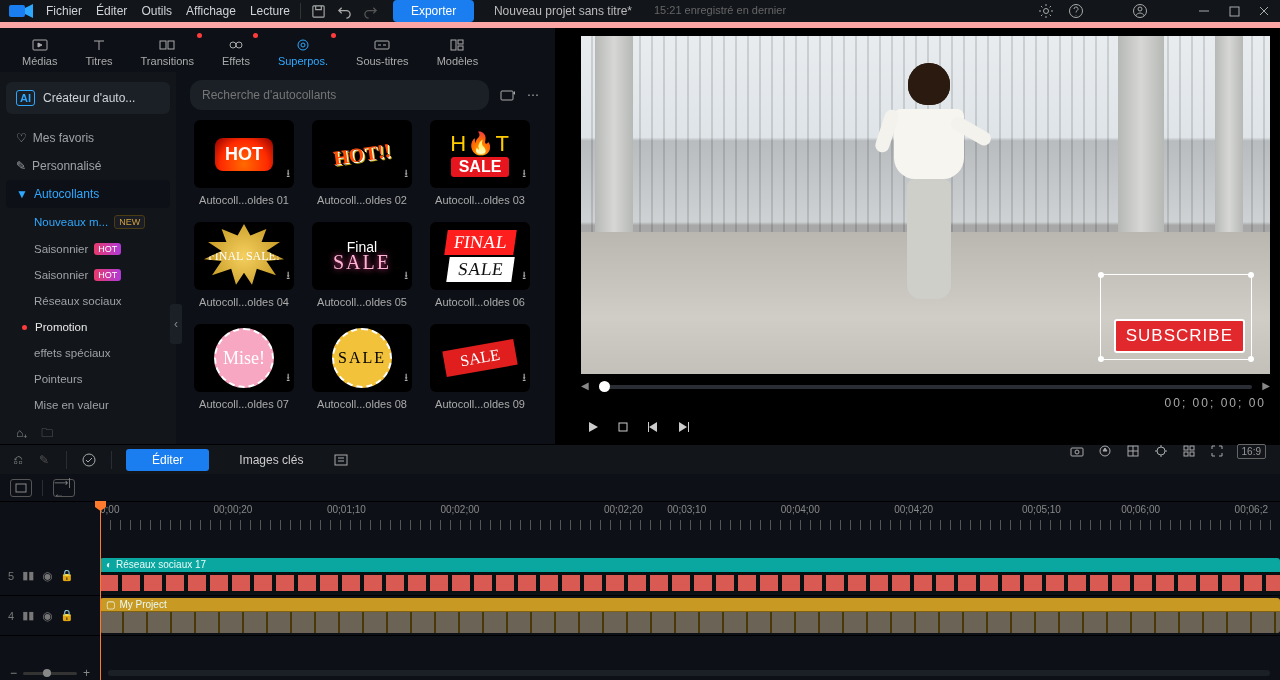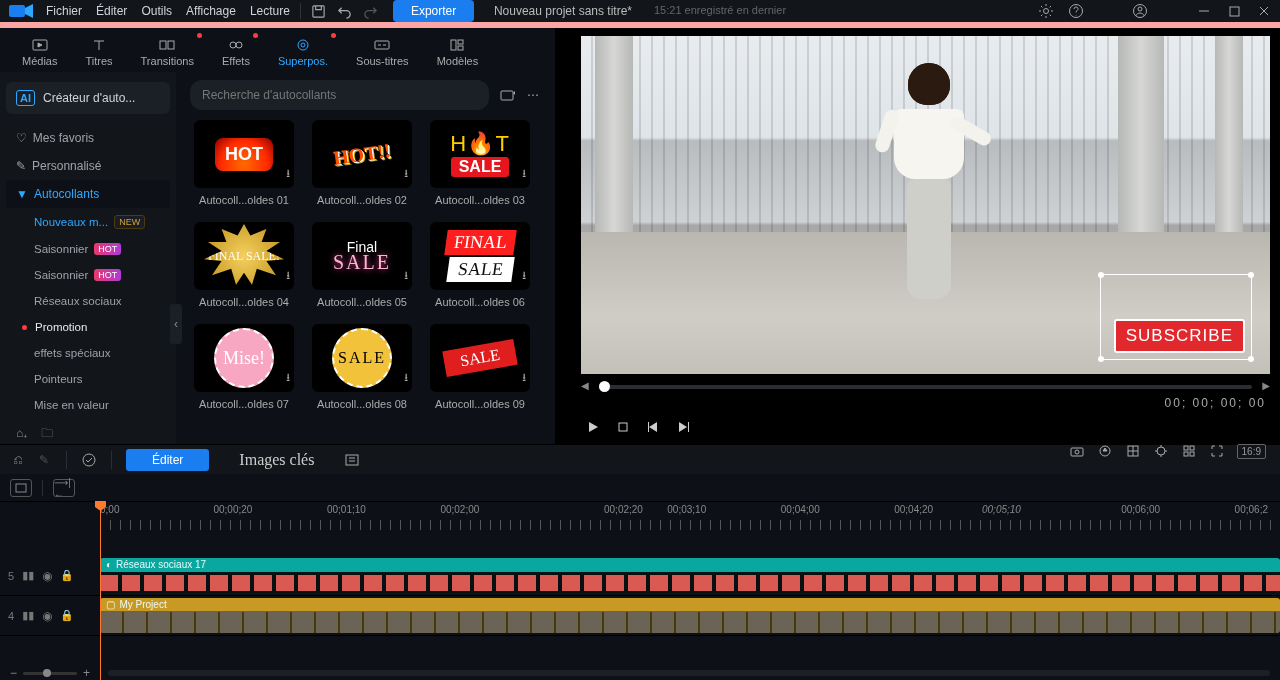--- a/index.html
+++ b/index.html
@@ -89,21 +89,21 @@
 .preview-scrub .knob{position:absolute;left:0;top:3px;width:11px;height:11px;background:#fff;border-radius:50%;}
 .preview-scrub .arrow{position:absolute;top:2px;color:#888;font-size:10px;}
 .preview-controls{ height:34px; display:flex; align-items:center; padding:0 14px; gap:14px;}
 .preview-controls .right{margin-left:auto;display:flex;gap:12px;align-items:center;color:#999;margin-top:48px;}
 .tc{ margin-left:auto; letter-spacing:2px; color:#aaa; font-size:12px; padding-right:14px;}
 
 
 .tl-toolbar{ height:30px; background:#12151a; display:flex; align-items:center; padding:0 10px; gap:10px; border-top:1px solid #000;}
 .tl-toolbar .sep{width:1px;height:18px;background:#2a2d33;margin:0 4px;}
 .edit-btn{ background:#1a7ef0;color:#fff;padding:4px 26px;border:none;border-radius:3px;font-size:12px;cursor:pointer;}
-.kf-link{color:#ccc;font-size:16px;cursor:pointer;margin-left:20px;font-family:Liberation Serif, serif;}
+.kf-link{color:#ccc;font-size:12px;cursor:pointer;margin-left:20px;}
 
 .tl-tools2{ height:28px; background:#0d1117; display:flex; align-items:center; padding:0 10px; gap:10px; border-bottom:1px solid #000;}
 .tl-tools2 .box{width:22px;height:18px;border:1px solid #555;border-radius:3px;display:flex;align-items:center;justify-content:center;font-size:10px;color:#888;}
 
 
 .timeline{ height:178px; background:#0d1117; display:flex; flex-direction:column; position:relative;}
 .ruler-row{ height:28px; display:flex; position:relative;}
 .ruler-gutter{width:100px;background:#0d1117;}
 .ruler{flex:1;position:relative;background:#0d1117;}
 .ruler .lbl{position:absolute;top:2px;font-size:10px;color:#888;}
@@ -554,21 +554,21 @@
     <div class="ruler" id="ruler">
         <div class="ticks"></div>
         <span class="lbl" style="left: 0px;">0;00</span>
         <span class="lbl" style="left: 113.462px;">00;00;20</span>
         <span class="lbl" style="left: 226.923px;">00;01;10</span>
         <span class="lbl" style="left: 340.385px;">00;02;00</span>
         <span class="lbl" style="left: 458px; margin-left: 46px;">00;02;20</span>
         <span class="lbl" style="left: 567.308px;">00;03;10</span>
         <span class="lbl" style="left: 680.769px;">00;04;00</span>
         <span class="lbl" style="left: 794.231px;">00;04;20</span>
-        <span class="lbl" style="left: 882px; font-style: italic;">00;05;10</span>
+        <span class="lbl" style="left: 922px;">00;05;10</span>
         <span class="lbl" style="left: 1021.15px;">00;06;00</span>
         <span class="lbl" style="left: 1134.62px;">00;06;2</span>
       </div>
   </div>
   <div class="tracks">
     <div class="track-row spacer"></div>
     <div class="track-row">
       <div class="track-gutter">
         <span class="num">5</span>
         <span style="font-size:11px;">▮▮</span>

